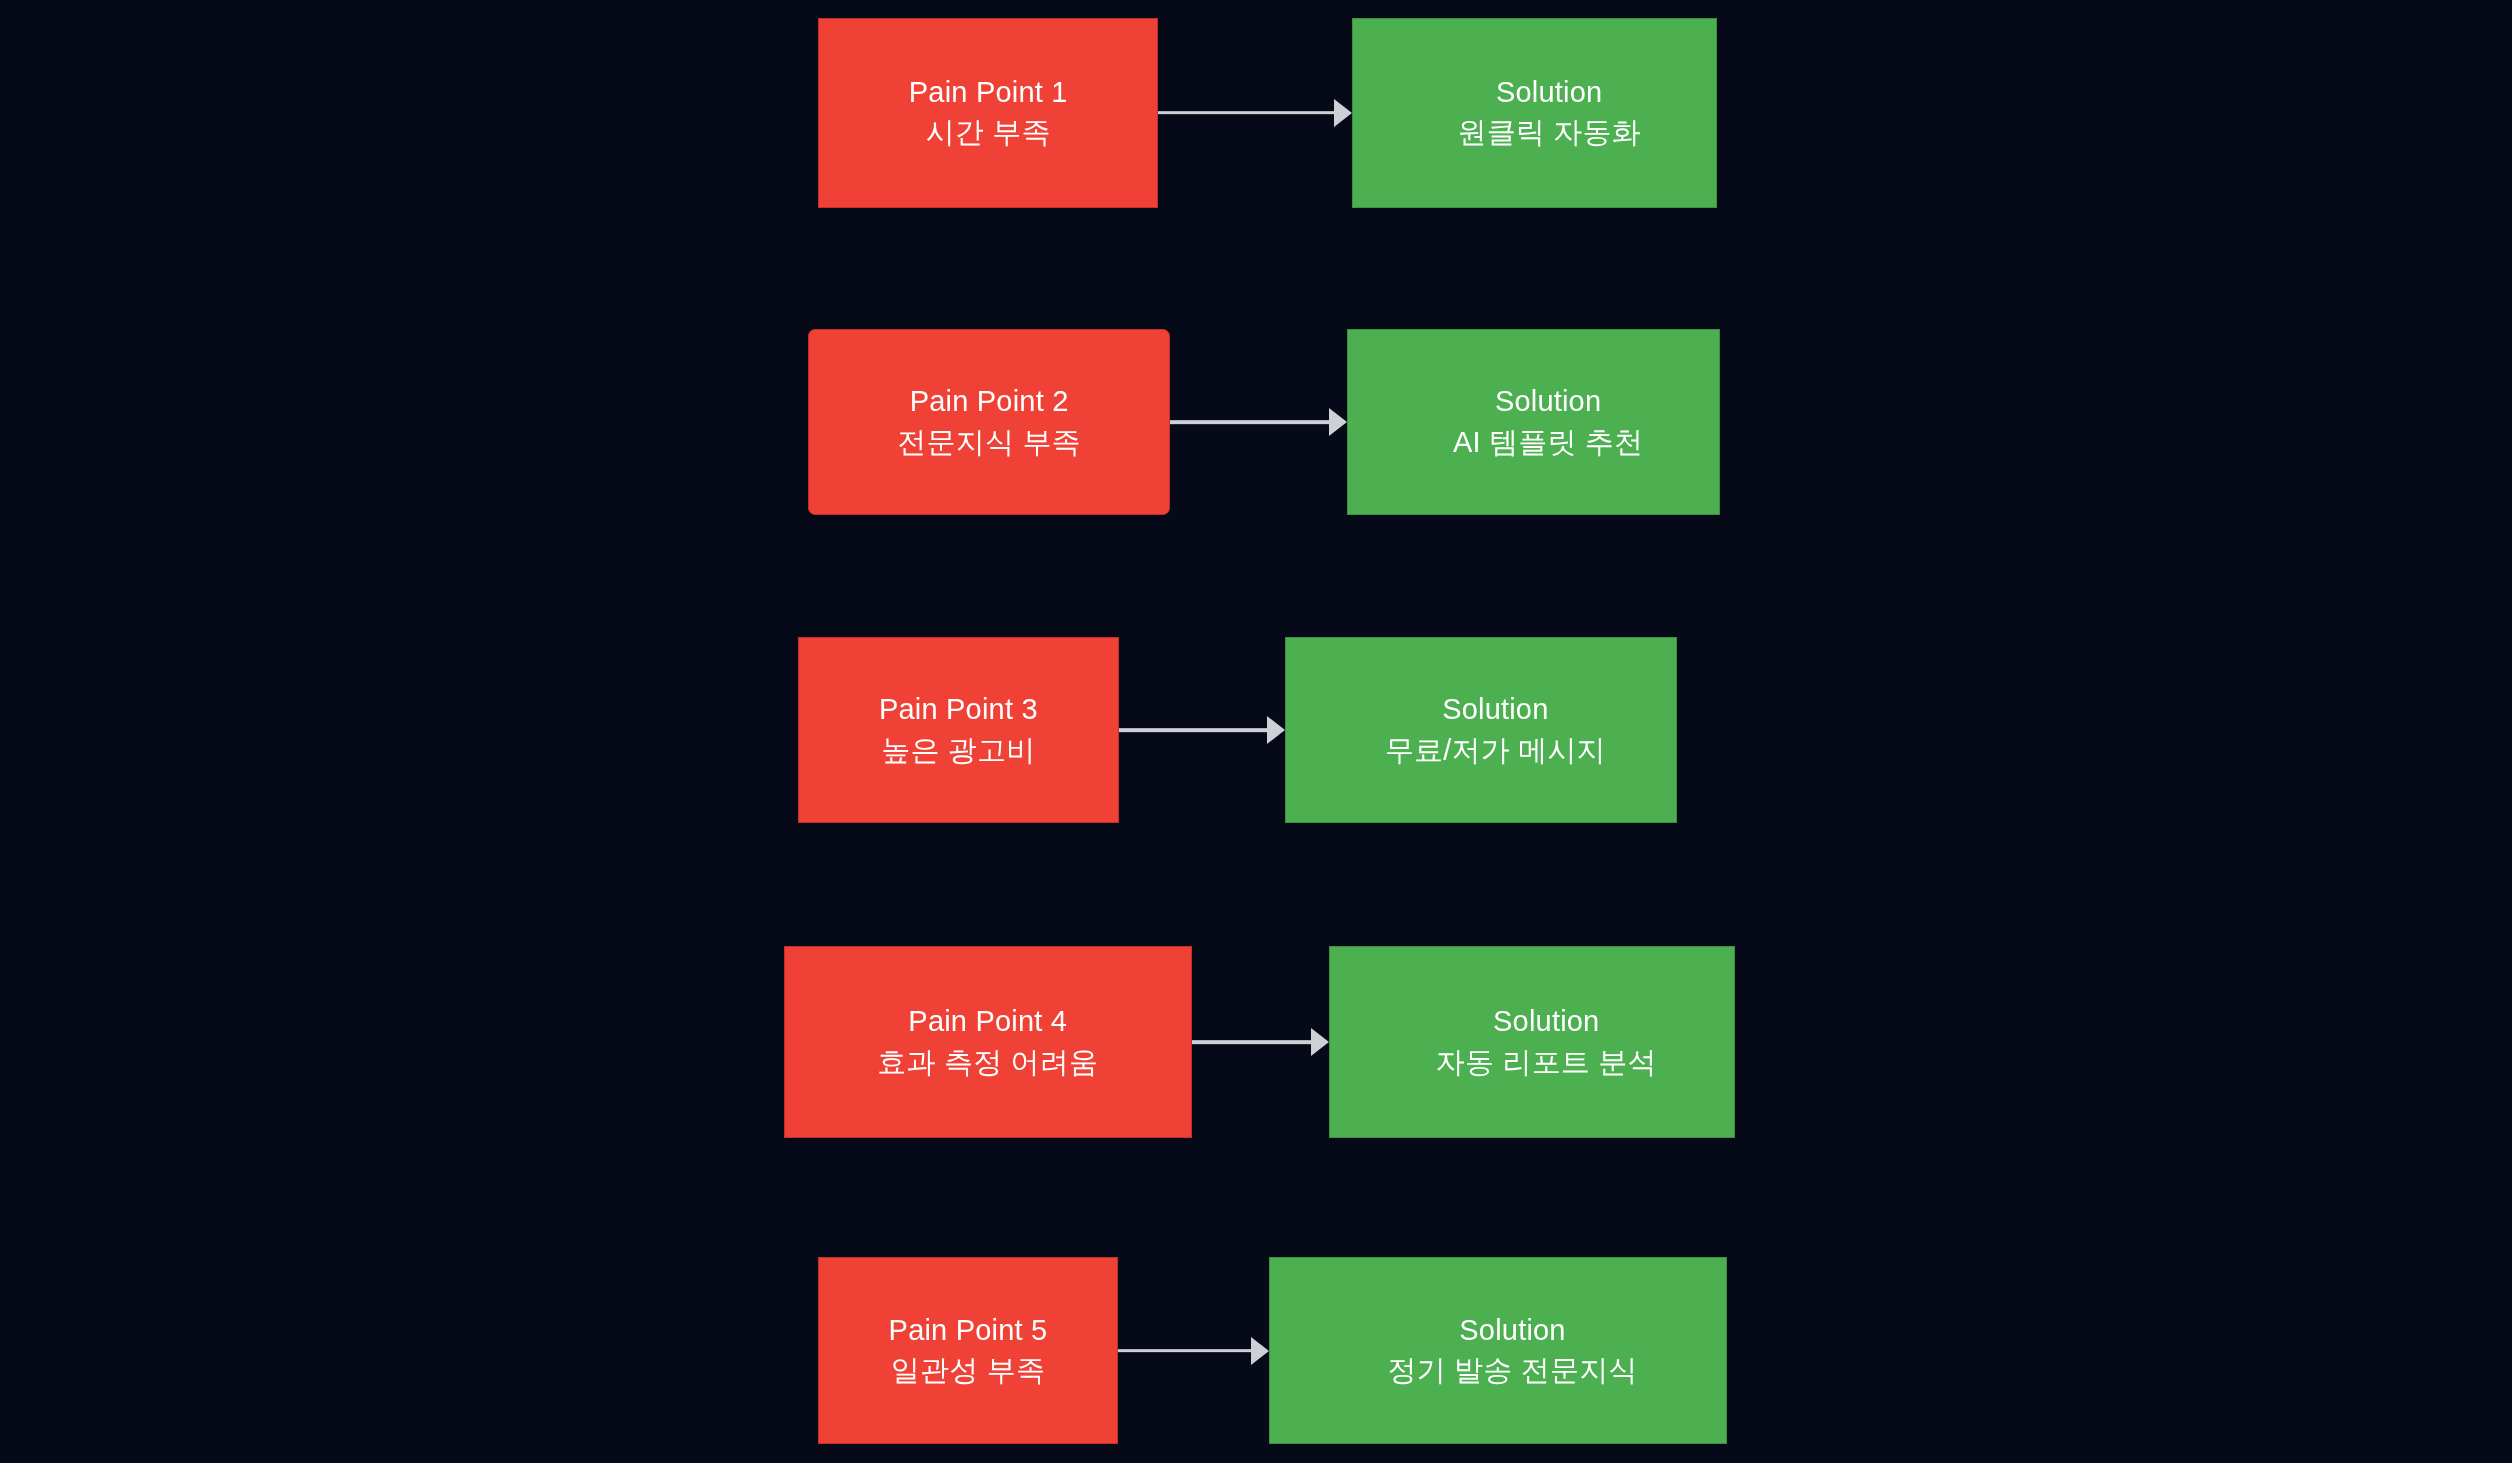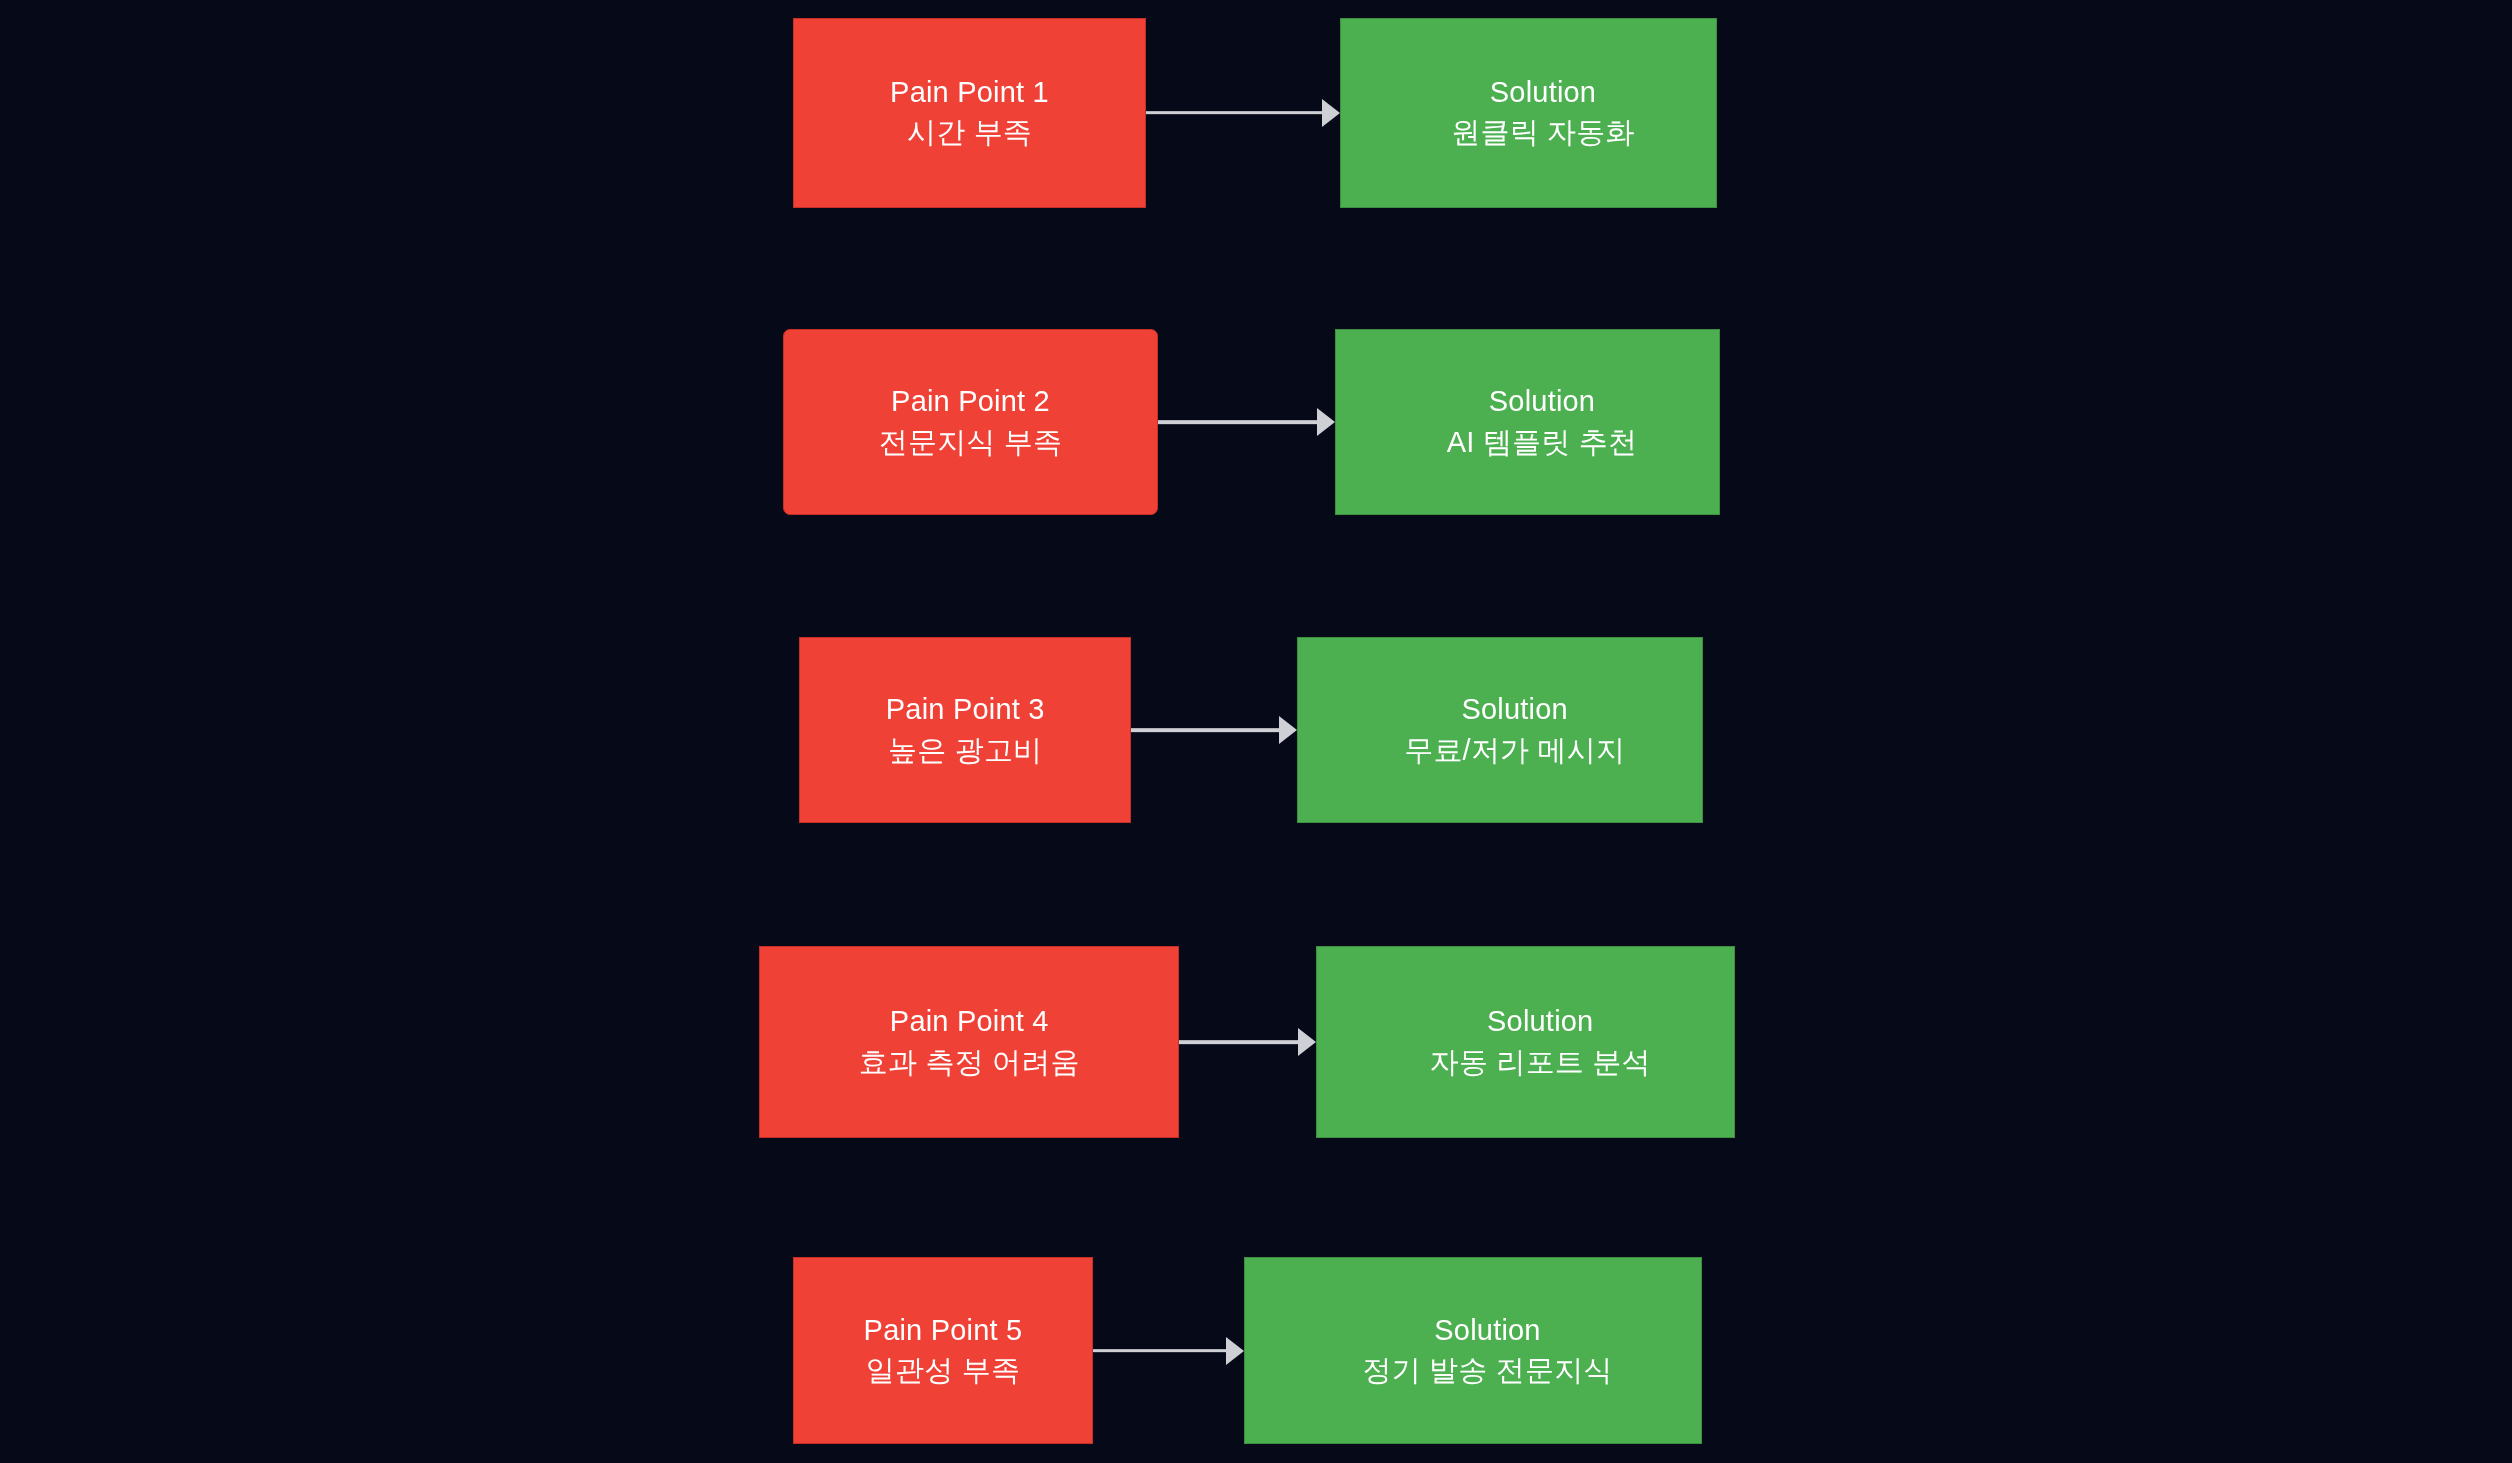--- a/index.html
+++ b/index.html
@@ -39,20 +39,21 @@
     font-size: 29px;
     line-height: 1.28;
     letter-spacing: 0.2px;
     font-weight: 500;
     user-select: none;
   }
 
   .node-box.pain {
     background: #ef4136;
     border: 1.8px solid #c62f27;
+    margin-left: 25px;
   }
 
   .node-box.solution {
     background: #4caf50;
     border: 1.8px solid #3c9141;
     padding-left: 29px;
   }
 
   .node-line {
     display: block;
@@ -118,21 +119,21 @@
       </div>
       <div class="connector" style="width: 177px; flex: 0 0 177px;">
         <span class="shaft"></span>
         <span class="head"></span>
       </div>
       <div class="node-box solution" style="width: 385px; height: 186px;">
         <span class="node-line title">Solution</span>
         <span class="node-line detail">AI 템플릿 추천</span>
       </div>
     </div>
-    <div class="flow-row" style="left: 799px; top: 637px; height: 186px; width: 904px; align-items: center;">
+    <div class="flow-row" style="left: 773px; top: 637px; height: 186px; width: 904px; align-items: center;">
       <div class="node-box pain" style="width: 353px; height: 186px;">
         <span class="node-line title">Pain Point 3</span>
         <span class="node-line detail">높은 광고비</span>
       </div>
       <div class="connector" style="width: 166px; flex: 0 0 166px;">
         <span class="shaft"></span>
         <span class="head"></span>
       </div>
       <div class="node-box solution" style="width: 429px; height: 186px;">
         <span class="node-line title">Solution</span>

